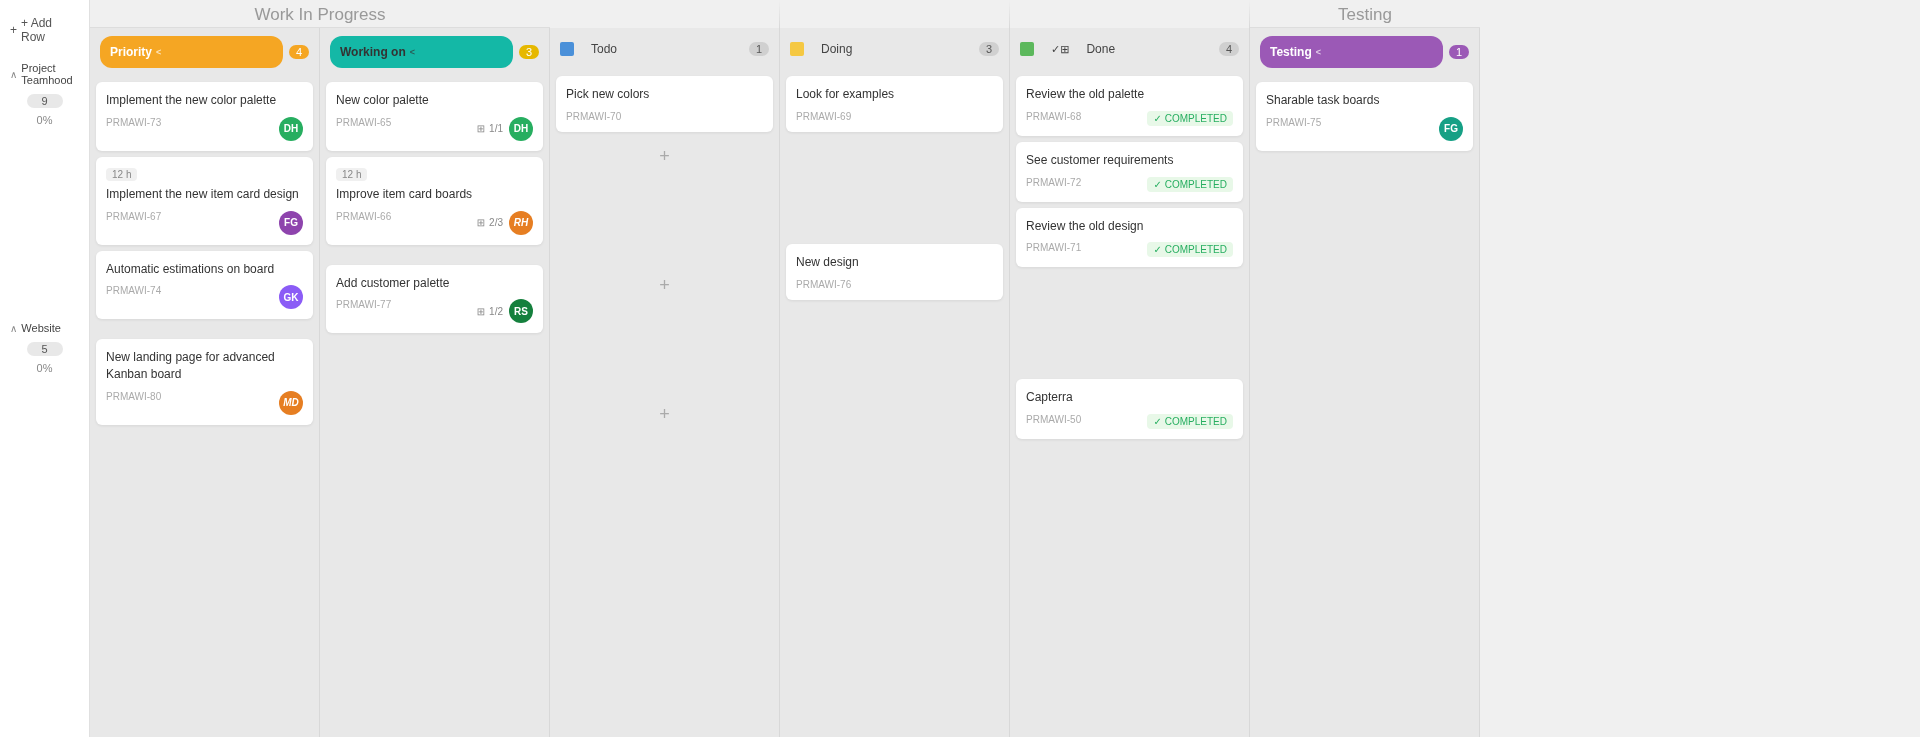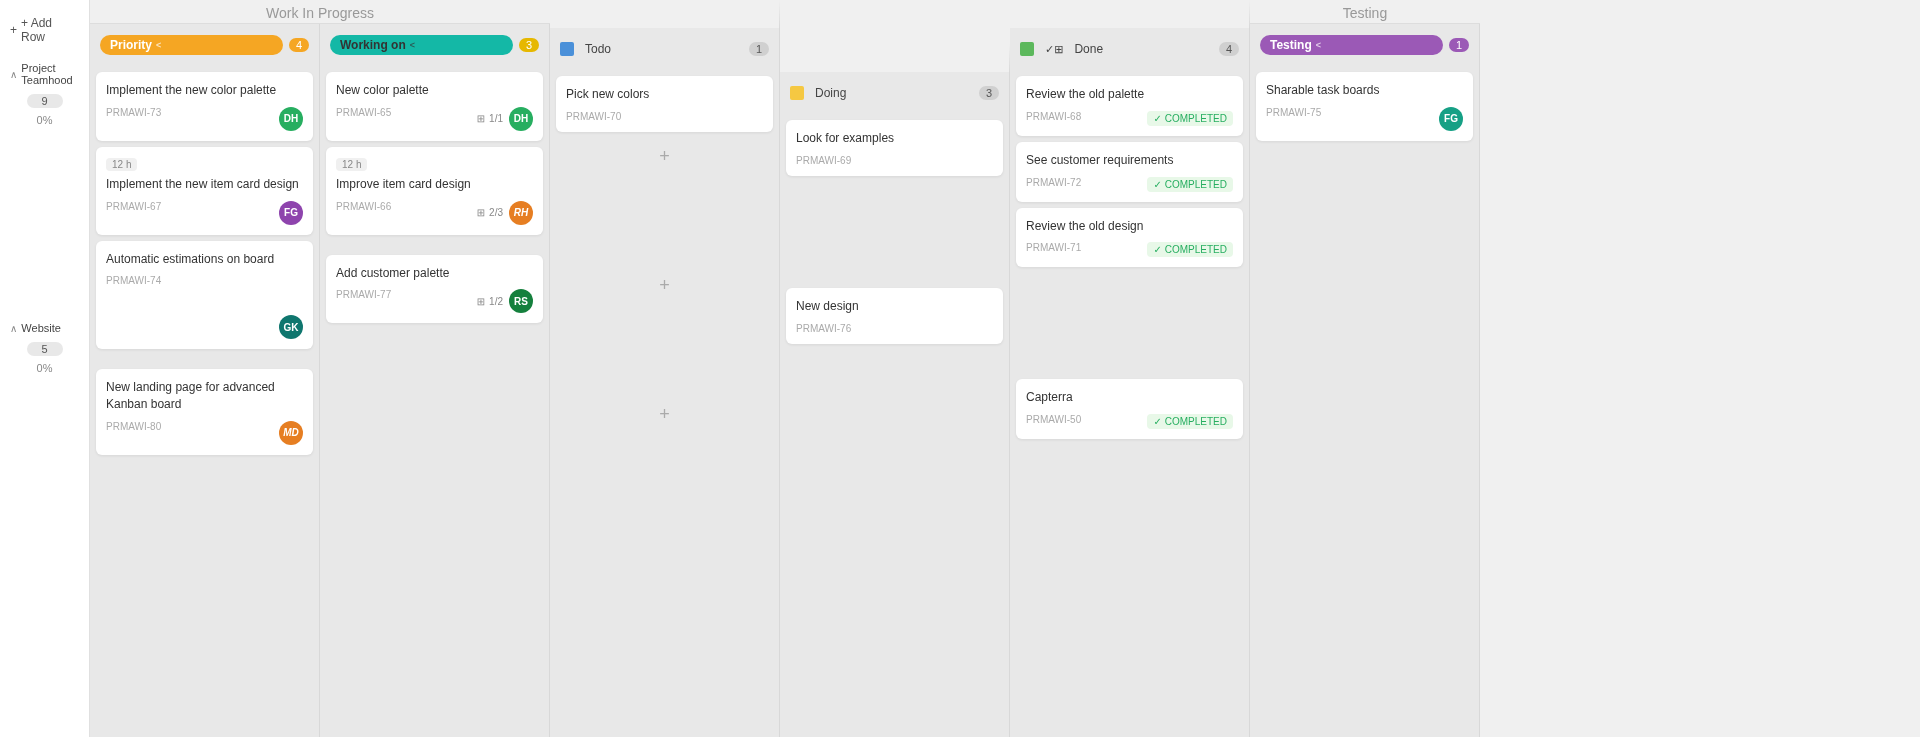--- a/index.html
+++ b/index.html
@@ -115,33 +115,33 @@
       background: #e8e8e8;
       gap: 6px;
       min-height: 42px;
     }
 
     .column-title-pill {
       display: flex;
       align-items: center;
       gap: 4px;
       border-radius: 12px;
-      padding: 3px 10px;
+      padding: 9px 10px;
       font-size: 12px;
       font-weight: 600;
       color: #fff;
       flex: 1;
     }
     .column-title-pill.priority { background: #f5a623; }
     .column-title-pill.working-on { background: #14b8a6; color: #333; }
 
     .column-title-text {
       display: flex;
       align-items: center;
-      gap: 11px;
+      gap: 17px;
       font-size: 12px;
       font-weight: 500;
       color: #444;
       flex: 1;
     }
 
     .col-icon {
       width: 14px;
       height: 14px;
       border-radius: 2px;
@@ -210,21 +210,21 @@
       display: flex;
       align-items: center;
       justify-content: center;
       font-size: 10px;
       font-weight: 600;
       color: #fff;
       flex-shrink: 0;
     }
     .avatar.green { background: #27ae60; }
     .avatar.purple { background: #8e44ad; }
-    .avatar.gray { background: #0f766e; margin-top: 40px; }
+    .avatar.gray { background: #8b5cf6; }
     .avatar.orange { background: #e67e22; font-style: italic; }
     .avatar.red { background: #15803d; }
     .avatar.teal { background: #16a085; }
 
     .card-subtask {
       display: flex;
       align-items: center;
       gap: 4px;
       font-size: 10px;
       color: #888;
@@ -260,21 +260,21 @@
       cursor: pointer;
       padding: 8px;
       border-radius: 4px;
     }
 
     
     .group-header-area {
       background: #f0f0f0;
       text-align: center;
       padding: 5px 0 2px;
-      font-size: 14px;
+      font-size: 17px;
       color: #999;
       border-bottom: 1px solid #ddd;
     }
 
     
     .column-title-pill.testing {
       background: #9b59b6;
     }
 
     .chevron-small {
@@ -393,21 +393,21 @@
                     <span class="subtask-icon">⊞</span>
                     1/1
                   </span>
                   <div class="avatar green">DH</div>
                 </div>
               </div>
             </div>
 
             <div class="card">
               <div class="card-time">12 h</div>
-              <div class="card-title">Improve item card design</div>
+              <div class="card-title">Improve item card boards</div>
               <div class="card-footer">
                 <span class="card-id">PRMAWI-66</span>
                 <div class="card-footer-right">
                   <span class="card-subtask">
                     <span class="subtask-icon">⊞</span>
                     2/3
                   </span>
                   <div class="avatar orange">RH</div>
                 </div>
               </div>
@@ -451,21 +451,21 @@
           </div>
         </div>
         <div class="add-card-btn">+</div>
         <div style="height: 80px;"></div>
         <div class="add-card-btn">+</div>
         <div style="height: 80px;"></div>
         <div class="add-card-btn">+</div>
       </div>
     </div>
 
-    <div class="kanban-column" style="border-top: 28px solid #f0f0f0; margin-top: 44px;">
+    <div class="kanban-column" style="border-top: 28px solid #f0f0f0;">
       <div class="column-header">
         <div class="column-title-text">
           <span class="col-icon doing"></span>
           <span>Doing</span>
         </div>
         <span class="column-count">3</span>
       </div>
       <div class="column-body">
 
         <div class="card">

